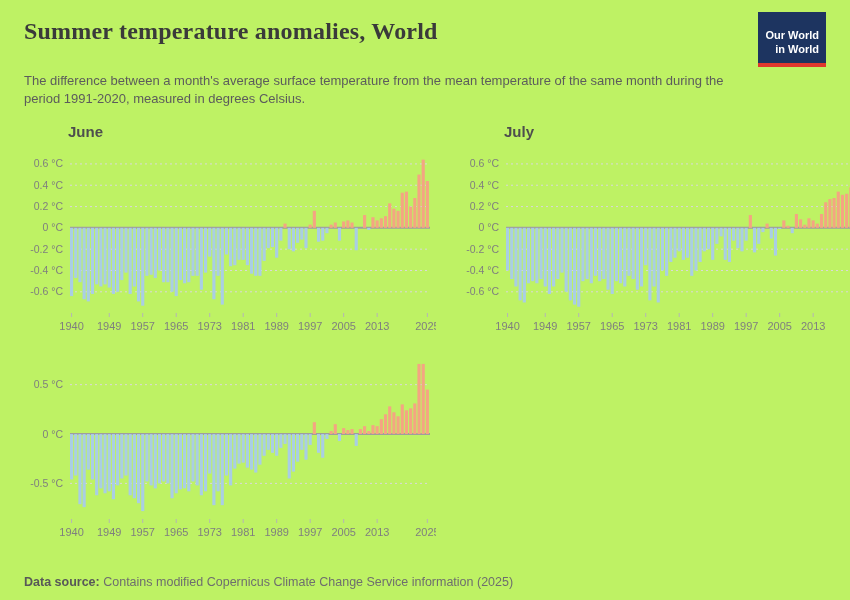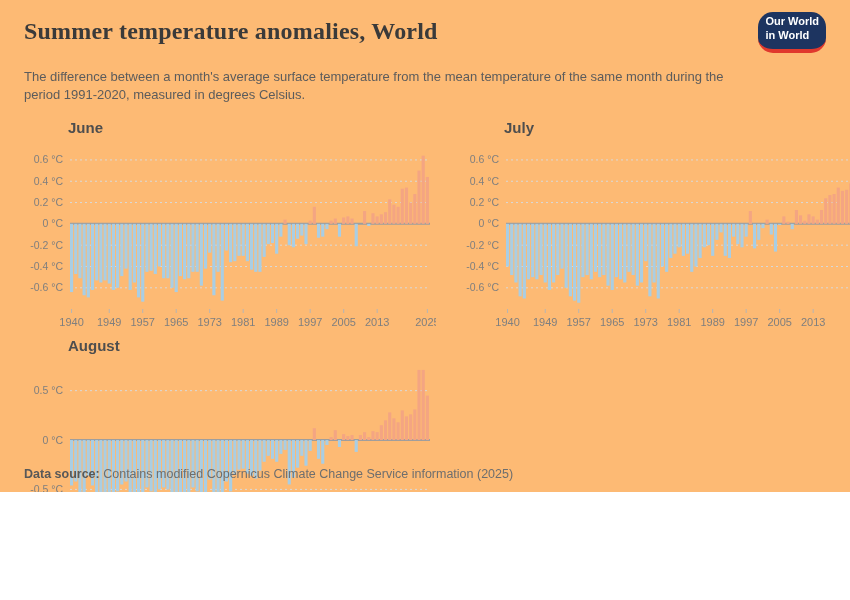--- a/index.html
+++ b/index.html
@@ -1,49 +1,48 @@
 <!DOCTYPE html>
 <html><head>
 <meta charset="utf-8">
 <style>
   * { margin:0; padding:0; box-sizing:border-box; }
   html,body { background:#fff; }
   .page {
     position:relative;
-    width:850px; height:492px;
-    background:#fdba74;
+    width:850px; height:600px;
+    background:#bef264;
     font-family:"Liberation Sans", sans-serif;
     overflow:hidden;
     padding:12px 24px 0 24px;
   }
   .header { display:flex; justify-content:space-between; align-items:flex-start; }
   .page-title {
     font-family:"Liberation Serif", "DejaVu Serif", serif;
     font-size:24px; font-weight:700; color:#3a3a3a;
     letter-spacing:.2px; margin-top:6px;
   }
   .owid-logo {
     background:#1d3460; color:#fff;
     border-bottom:4px solid #e0382d;
-    padding:3px 7px 6px 7px;
-    text-align:left;
+    padding:17px 7px 6px 7px;
+    text-align:right;
     font-size:11px; font-weight:700; line-height:1.25;
     min-width:58px;
-    border-radius:15px;
   }
   .subtitle {
-    margin-top:15px;
+    margin-top:5px;
     font-size:13px; line-height:1.45; color:#5c5c5c;
     max-width:732px;
   }
   .charts {
     margin-top:14px;
     display:grid;
     grid-template-columns:436px auto;
-    row-gap:2px;
+    row-gap:12px;
   }
   .chart-title {
     font-size:15px; font-weight:700; color:#4e4e4e;
     margin:0 0 3px 44px;
   }
   svg text { font-family:"Liberation Sans", sans-serif; }
   .footer {
     position:absolute; left:24px; right:24px; bottom:8px;
     font-size:12.5px; color:#6e6e6e; line-height:1.42;
   }
@@ -314,21 +313,20 @@
           <text x="286.1744186046512" y="187" text-anchor="middle" font-size="11" fill="#7f7f7f">1997</text>
           <line x1="319.66279069767444" x2="319.66279069767444" y1="170" y2="174" stroke="#b5b5b5" stroke-width="1"></line>
           <text x="319.66279069767444" y="187" text-anchor="middle" font-size="11" fill="#7f7f7f">2005</text>
           <line x1="353.1511627906977" x2="353.1511627906977" y1="170" y2="174" stroke="#b5b5b5" stroke-width="1"></line>
           <text x="353.1511627906977" y="187" text-anchor="middle" font-size="11" fill="#7f7f7f">2013</text>
           <line x1="403.3837209302326" x2="403.3837209302326" y1="170" y2="174" stroke="#b5b5b5" stroke-width="1"></line>
           <text x="403.3837209302326" y="187" text-anchor="middle" font-size="11" fill="#7f7f7f">2025</text>
         </svg>
     </div>
     <div class="chart">
-      <div class="chart-title">August</div>
       <svg width="412" height="190">
           <line x1="46" x2="406" y1="33.65432098765432" y2="33.65432098765432" stroke="#d9d9d9" stroke-width="1" stroke-dasharray="2,3"></line>
           <text x="39" y="37.15432098765432" text-anchor="end" font-size="10.5" fill="#7f7f7f">0.5 °C</text>
           <text x="39" y="86.53703703703704" text-anchor="end" font-size="10.5" fill="#7f7f7f">0 °C</text>
           <line x1="46" x2="406" y1="132.41975308641975" y2="132.41975308641975" stroke="#d9d9d9" stroke-width="1" stroke-dasharray="2,3"></line>
           <text x="39" y="135.91975308641975" text-anchor="end" font-size="10.5" fill="#7f7f7f">-0.5 °C</text>
           <line x1="46" x2="406" y1="83.03703703703704" y2="83.03703703703704" stroke="#9e9e9e" stroke-width="2"></line>
           <rect x="46.00" y="83.04" width="3.14" height="45.43" fill="#A9CEE4"></rect>
           <rect x="50.19" y="83.04" width="3.14" height="41.48" fill="#A9CEE4"></rect>
           <rect x="54.37" y="83.04" width="3.14" height="70.12" fill="#A9CEE4"></rect>

